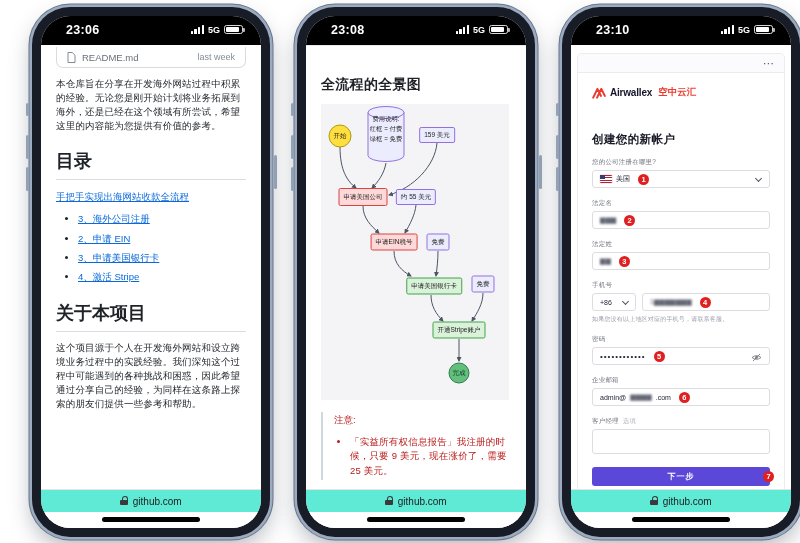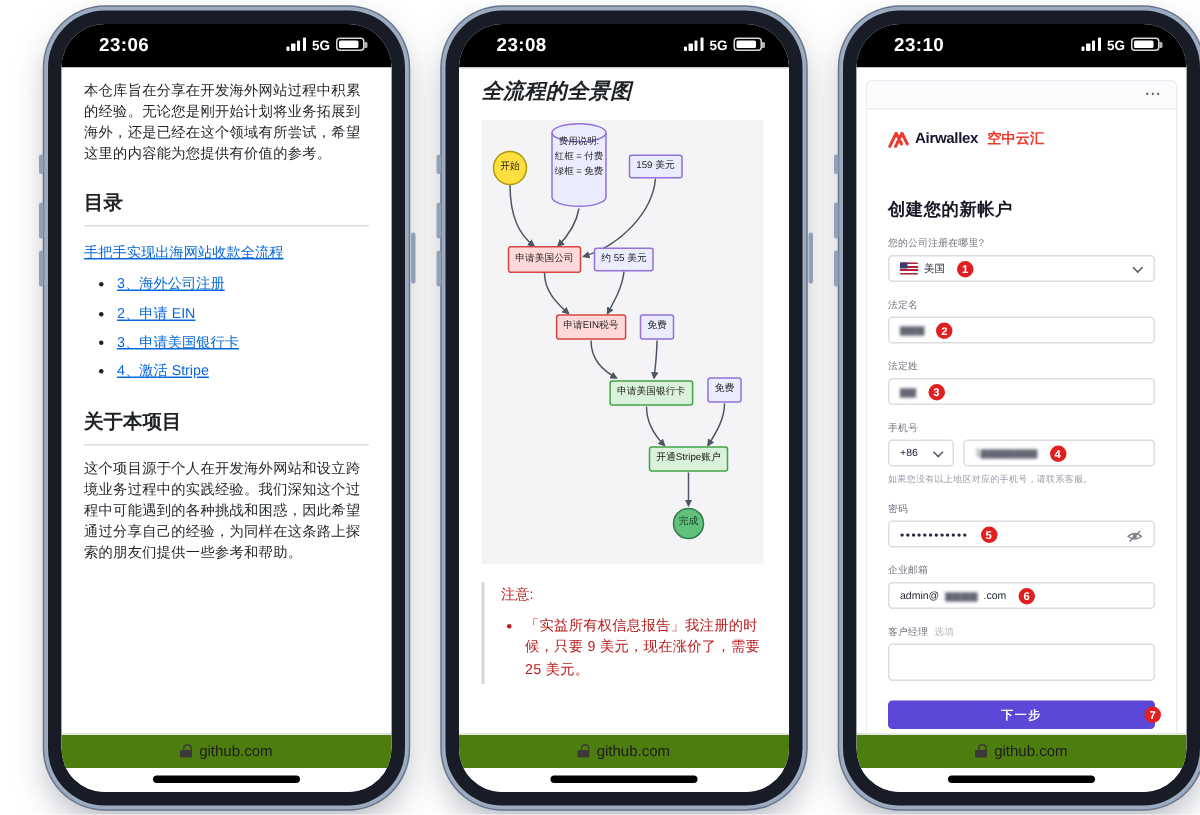--- a/index.html
+++ b/index.html
@@ -22,47 +22,47 @@
   .sig{display:flex;align-items:flex-end;gap:1.2px;height:9px;}
   .sig i{width:2.4px;background:#fff;border-radius:.6px;display:block;}
   .sig i:nth-child(1){height:3.5px;} .sig i:nth-child(2){height:5px;} .sig i:nth-child(3){height:6.8px;} .sig i:nth-child(4){height:8.6px;}
   .sb-5g{font-size:9px;font-weight:700;}
   .batt{position:relative;width:19px;height:9.5px;border:1px solid rgba(255,255,255,.85);border-radius:2.5px;padding:1.2px;margin-right:2px;}
   .batt i{display:block;height:100%;width:86%;background:#fff;border-radius:1px;}
   .batt::after{content:"";position:absolute;right:-3px;top:2.6px;width:1.6px;height:3.4px;background:rgba(255,255,255,.7);border-radius:0 1px 1px 0;}
 
   
   .content{flex:1 1 auto;overflow:hidden;background:#fff;position:relative;}
-  .urlbar{flex:0 0 23px;background:#4d7c0f;border-top:1px solid #e4e4e6;display:flex;align-items:center;justify-content:center;gap:5px;font-size:10px;color:#1d1d1f;}
+  .urlbar{flex:0 0 23px;background:#5eead4;border-top:1px solid #e4e4e6;display:flex;align-items:center;justify-content:center;gap:5px;font-size:10px;color:#1d1d1f;}
   .lock{position:relative;width:7.5px;height:5.5px;background:#3a3a3c;border-radius:1px;margin-top:3px;}
   .lock::before{content:"";position:absolute;top:-3.5px;left:1.4px;width:4.6px;height:4px;border:1px solid #3a3a3c;border-bottom:none;border-radius:3px 3px 0 0;}
   .homebar{flex:0 0 16px;background:#fff;display:flex;justify-content:center;align-items:flex-start;padding-top:5px;}
   .homebar i{display:block;width:98px;height:4.5px;background:#000;border-radius:3px;}
 
   
   .gh{padding:0 15px;}
   .file-card{height:21px;overflow:hidden;border:1px solid #d0d7de;border-top:none;border-radius:0 0 7px 7px;margin-top:2px;
     display:flex;align-items:center;justify-content:space-between;padding:0 10px;filter:blur(.4px);opacity:.85;}
   .file-left{display:flex;align-items:center;gap:6px;font-size:9.5px;color:#4d555e;}
   .file-when{font-size:9px;color:#6e7781;}
   .readme-head{display:flex;align-items:flex-end;justify-content:space-between;border-bottom:1px solid #d8dee4;margin-top:12px;}
   .readme-tab{display:flex;align-items:center;gap:6px;padding:6px 2px 8px;border-bottom:2px solid #fd8c73;font-size:10.5px;color:#1f2328;}
   .readme-icons{display:flex;align-items:center;gap:14px;padding-bottom:8px;color:#57606a;}
   .gh h1{font-size:22px;font-weight:700;margin-top:15px;padding-bottom:8px;border-bottom:1px solid #d8dee4;letter-spacing:.5px;}
-  .gh h2{font-size:13px;font-weight:700;margin-top:17px;padding-bottom:6px;border-bottom:1px solid #d8dee4;}
+  .gh h2{font-size:18px;font-weight:700;margin-top:17px;padding-bottom:6px;border-bottom:1px solid #d8dee4;}
   .gh p{font-size:9.5px;line-height:1.46;margin-top:9px;letter-spacing:.2px;}
   .gh a{color:#0969da;text-decoration:underline;cursor:pointer;}
   .gh .toclink{display:block;font-size:9.5px;margin-top:11px;}
   .gh ul{margin-top:8px;padding-left:22px;}
   .gh li{font-size:9.5px;margin-top:5px;line-height:1.5;}
 
   
   .mid{padding:0 15px;}
   .mid-rule{border-top:1px solid #e7e9ec;margin:0 -15px;}
-  .mid h3{font-size:14px;font-weight:700;margin-top:6px;letter-spacing:.3px;font-style:italic;}
+  .mid h3{font-size:14px;font-weight:700;margin-top:30px;letter-spacing:.3px;}
   .mid p{font-size:9.5px;line-height:1.5;margin-top:9px;letter-spacing:.2px;}
   .diagram{position:relative;width:188px;height:296px;background:#f4f4f7;margin-top:10px;}
   .edges{position:absolute;left:0;top:0;}
   .node{position:absolute;transform:translate(-50%,-50%);display:flex;align-items:center;justify-content:center;
     font-size:6.5px;color:#1d1d1d;border:1px solid #9370db;background:#ececff;border-radius:2px;padding:0 4px;white-space:nowrap;line-height:1;}
   .node.circle{border-radius:50%;}
   .node.start{width:23px;height:23px;background:#ffdf3e;border-color:#ac9a10;}
   .node.red{background:#ffd9d9;border-color:#d64541;}
   .node.green{background:#d9f2d9;border-color:#41a347;}
   .node.done{width:21px;height:21px;background:#63c07c;border-color:#2e7d4f;color:#0e3b22;}
@@ -129,20 +129,29 @@
               <i></i>
             </span>
           <span class="sb-5g">5G</span>
           <span class="batt">
               <i></i>
             </span>
         </span>
       </div>
       <div class="content">
         <div class="gh">
+          <div class="file-card">
+            <span class="file-left">
+              <svg width="9" height="11" viewBox="0 0 9 11">
+                  <path d="M1,.5h4.2L8,3.2v7.3H1z" fill="none" stroke="#6e7781" stroke-width="1"></path>
+                </svg>
+              <span>README.md</span>
+            </span>
+            <span class="file-when">last week</span>
+          </div>
           <p>本仓库旨在分享在开发海外网站过程中积累的经验。无论您是刚开始计划将业务拓展到海外，还是已经在这个领域有所尝试，希望这里的内容能为您提供有价值的参考。</p>
           <h2>目录</h2>
           <a class="toclink">手把手实现出海网站收款全流程</a>
           <ul>
             <li><a>3、海外公司注册</a></li>
             <li><a>2、申请 EIN</a></li>
             <li><a>3、申请美国银行卡</a></li>
             <li><a>4、激活 Stripe</a></li>
           </ul>
           <h2>关于本项目</h2>

